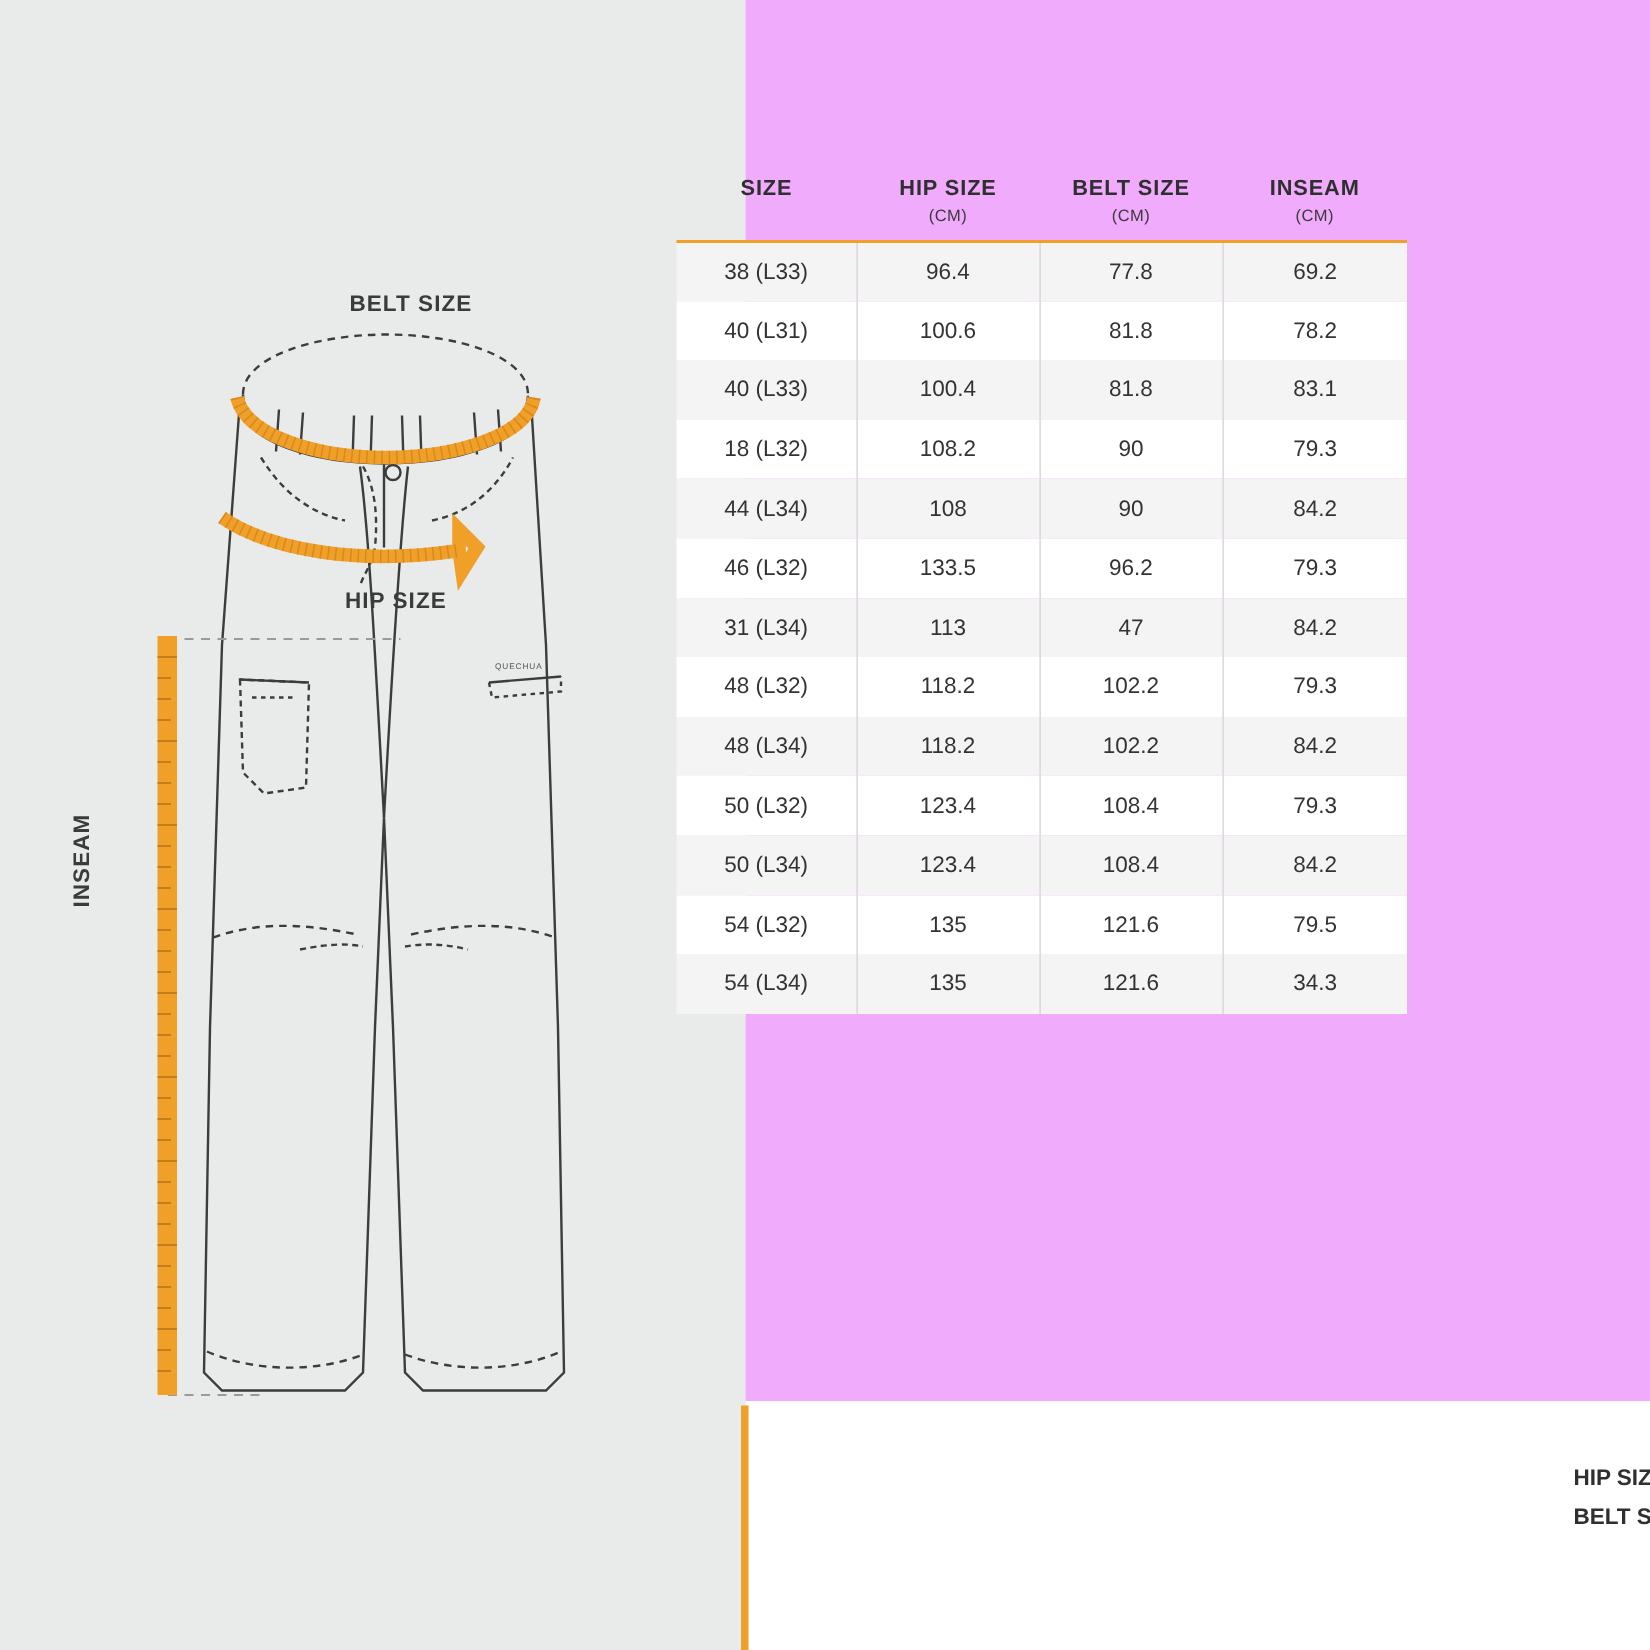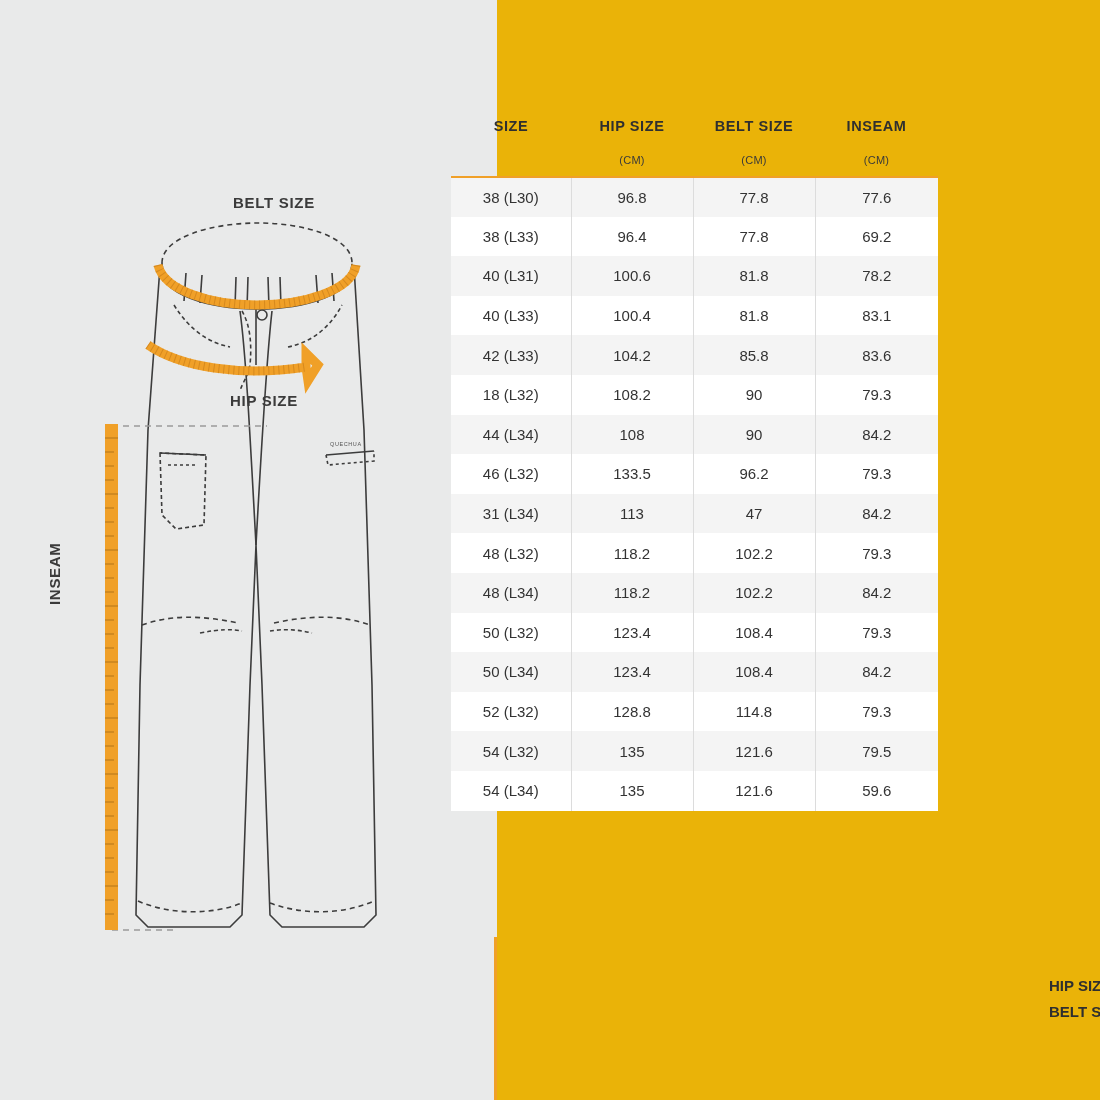--- a/index.html
+++ b/index.html
@@ -51,22 +51,22 @@
     white-space: nowrap;
   }
 
   
   #pants-svg { position: absolute; left: 90px; top: 215px; }
 
   
   #right-panel {
     position: relative;
     width: 603px;
-    height: 1100px;
-    background: #eab308;
+    height: 934px;
+    background: #f0abfc;
     flex: 0 0 603px;
   }
 
   #size-table {
     position: absolute;
     left: -46px;
     top: 118px;
     width: 487px;
     border-collapse: collapse;
     table-layout: fixed;
@@ -79,21 +79,21 @@
     padding: 0 0 10px 0;
     vertical-align: top;
     text-align: center;
   }
   #size-table th .unit {
     display: block;
     font-size: 11px;
     font-weight: normal;
     letter-spacing: 0.3px;
     color: #3a3a3a;
-    margin-top: 20px;
+    margin-top: 4px;
   }
   #size-table thead tr th { border-bottom: 2px solid #f0a028; }
   #size-table td {
     font-size: 15px;
     color: #333333;
     text-align: center;
     height: 39.6px;
     padding: 0;
   }
   #size-table tbody tr:nth-child(odd) td { background: #f4f4f4; }
@@ -255,50 +255,38 @@
             <span class="unit">(CM)</span>
           </th>
           <th>
             <span>INSEAM</span>
             <span class="unit">(CM)</span>
           </th>
         </tr>
       </thead>
       <tbody id="size-table-body">
           <tr>
-            <td>38 (L30)</td>
-            <td class="c1">96.8</td>
-            <td class="c2">77.8</td>
-            <td class="c3">77.6</td>
-          </tr>
-          <tr>
             <td>38 (L33)</td>
             <td class="c1">96.4</td>
             <td class="c2">77.8</td>
             <td class="c3">69.2</td>
           </tr>
           <tr>
             <td>40 (L31)</td>
             <td class="c1">100.6</td>
             <td class="c2">81.8</td>
             <td class="c3">78.2</td>
           </tr>
           <tr>
             <td>40 (L33)</td>
             <td class="c1">100.4</td>
             <td class="c2">81.8</td>
             <td class="c3">83.1</td>
           </tr>
           <tr>
-            <td>42 (L33)</td>
-            <td class="c1">104.2</td>
-            <td class="c2">85.8</td>
-            <td class="c3">83.6</td>
-          </tr>
-          <tr>
             <td>18 (L32)</td>
             <td class="c1">108.2</td>
             <td class="c2">90</td>
             <td class="c3">79.3</td>
           </tr>
           <tr>
             <td>44 (L34)</td>
             <td class="c1">108</td>
             <td class="c2">90</td>
             <td class="c3">84.2</td>
@@ -333,36 +321,30 @@
             <td class="c2">108.4</td>
             <td class="c3">79.3</td>
           </tr>
           <tr>
             <td>50 (L34)</td>
             <td class="c1">123.4</td>
             <td class="c2">108.4</td>
             <td class="c3">84.2</td>
           </tr>
           <tr>
-            <td>52 (L32)</td>
-            <td class="c1">128.8</td>
-            <td class="c2">114.8</td>
-            <td class="c3">79.3</td>
-          </tr>
-          <tr>
             <td>54 (L32)</td>
             <td class="c1">135</td>
             <td class="c2">121.6</td>
             <td class="c3">79.5</td>
           </tr>
           <tr>
             <td>54 (L34)</td>
             <td class="c1">135</td>
             <td class="c2">121.6</td>
-            <td class="c3">59.6</td>
+            <td class="c3">34.3</td>
           </tr>
         </tbody>
     </table>
 
     <div id="notes">
       <div>
         <span class="term">HIP SIZE</span>
       </div>
       <div>
         <span class="term">BELT SIZE</span>

